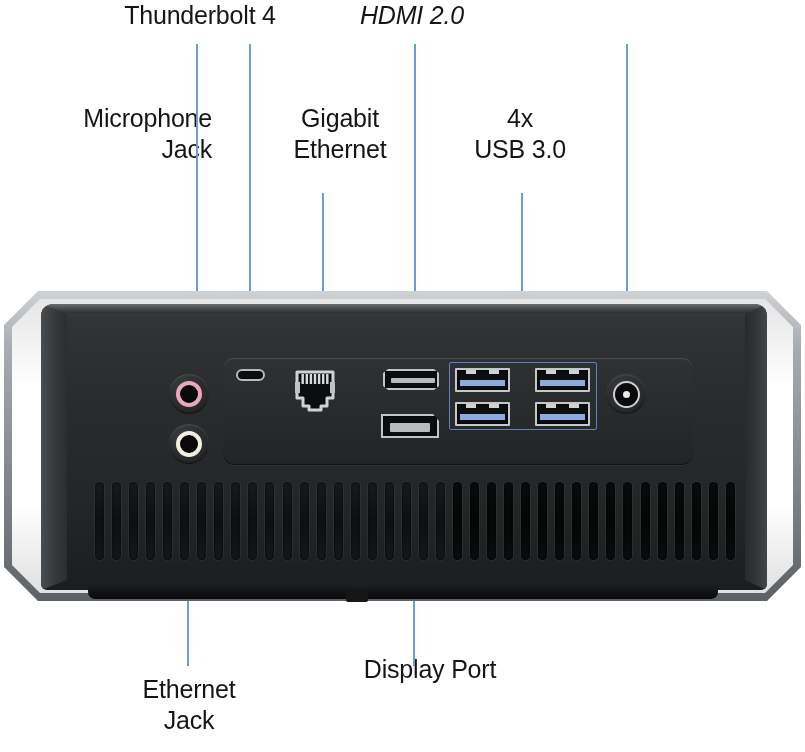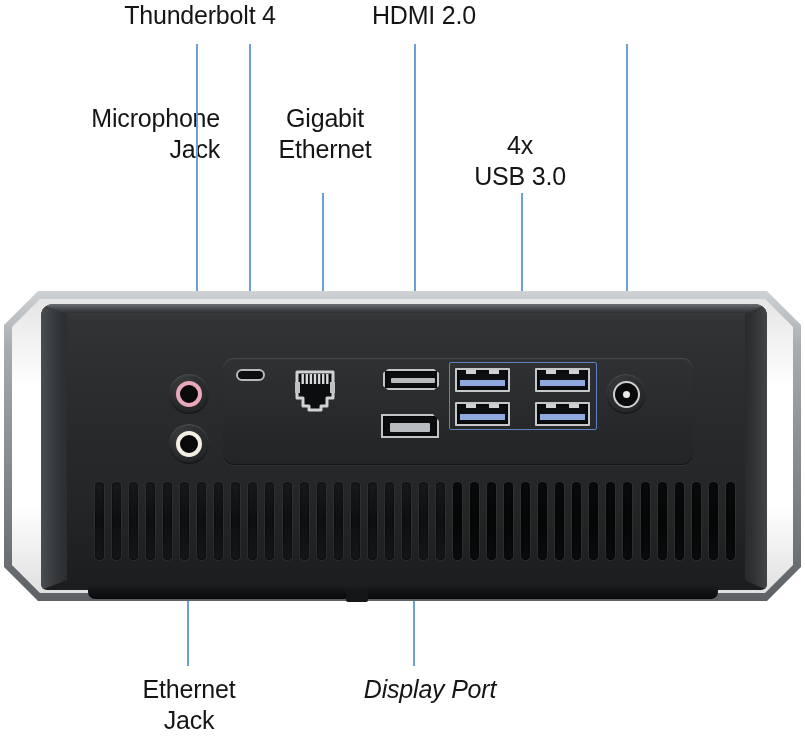--- a/index.html
+++ b/index.html
@@ -342,36 +342,36 @@
     background: #e8eaec;
   }
 </style>
 </head>
 <body>
 
 <div id="stage">
 
   <div class="label center" style="left:80px; top:0px; width:240px;">Thunderbolt 4</div>
 
-  <div class="label center" style="left:344px; top:0px; width:160px;">HDMI 2.0</div>
-
-
-  <div class="label right" style="left:8px; top:103px; width:212px;">Microphone
+  <div class="label center" style="left:332px; top:0px; width:160px;font-style:italic;">HDMI 2.0</div>
+
+
+  <div class="label right" style="left:0px; top:103px; width:212px;">Microphone
 Jack</div>
 
-  <div class="label center" style="left:252px; top:103px; width:146px;">Gigabit
+  <div class="label center" style="left:252px; top:103px; width:146px;padding-left:15px;">Gigabit
 Ethernet</div>
 
-  <div class="label center" style="left:446px; top:103px; width:148px;margin-top:27px;">4x
+  <div class="label center" style="left:446px; top:103px; width:148px;">4x
 USB 3.0</div>
 
   <div class="label center" style="left:66px; top:674px; width:246px;">Ethernet
 Jack</div>
 
-  <div class="label center" style="left:320px; top:674px; width:220px;font-style:italic;">Display Port</div>
+  <div class="label center" style="left:320px; top:654px; width:220px;">Display Port</div>
 
   <div class="leader" style="left:196px; top:44px;  height:306px;"></div>
   <div class="leader" style="left:249px; top:44px;  height:316px;"></div>
   <div class="leader" style="left:322px; top:193px; height:167px;"></div>
   <div class="leader" style="left:414px; top:44px;  height:316px;"></div>
   <div class="leader" style="left:521px; top:193px; height:159px;"></div>
   <div class="leader" style="left:626px; top:44px;  height:312px;"></div>
 
   <div class="leader" style="left:187px; top:470px; height:196px;"></div>
   <div class="leader" style="left:413px; top:446px; height:220px;"></div>

